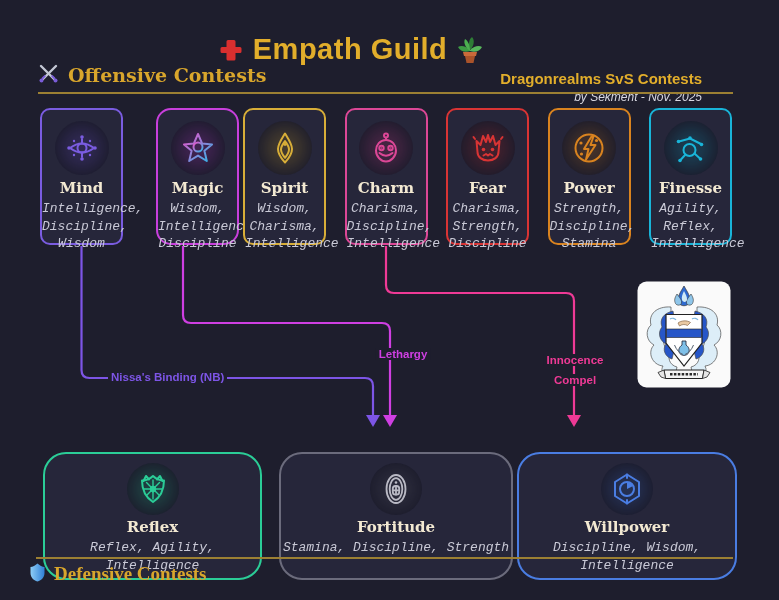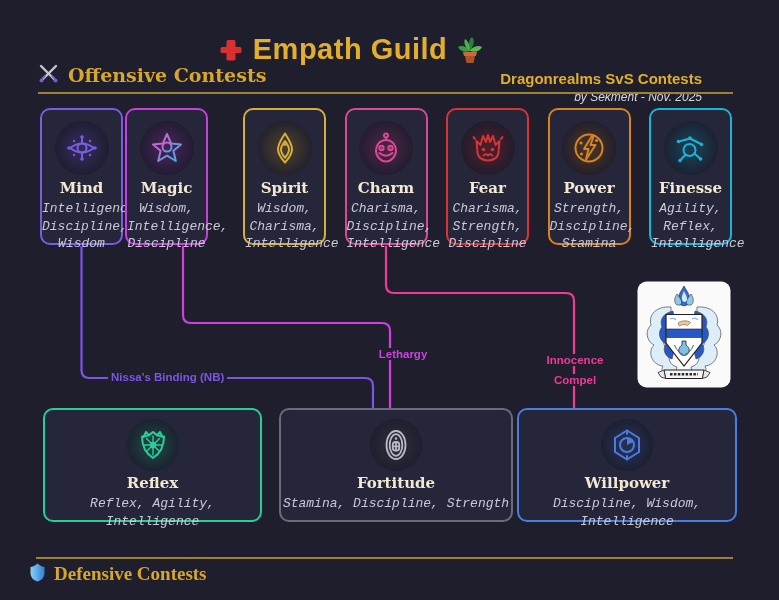--- a/index.html
+++ b/index.html
@@ -20,21 +20,21 @@
   
   .sec-hdr{position:absolute;display:flex;gap:9px;
     font-family:"DejaVu Serif","Liberation Serif",serif;font-weight:bold;
     font-size:19px;color:#d9a62c;}
   .gold-line{position:absolute;height:2px;background:#9c8033;}
 
   
   .card{position:absolute;box-sizing:border-box;border:2px solid var(--accent);
     border-radius:10px;background:#26263a;text-align:center;}
   .ocard{top:108px;width:83px;height:137px;}
-  .dcard{top:408px;height:114px;}
+  .dcard{top:452px;height:128px;border-radius:23px;}
   .icon-circle{position:relative;border-radius:50%;background:#1c1c2c;overflow:hidden;}
   .ocard .icon-circle{width:54px;height:54px;margin:11px auto 4px;}
   .dcard .icon-circle{width:52px;height:52px;margin:9px auto 3px;}
   .glow{position:absolute;inset:6px;border-radius:50%;background:var(--accent);
     opacity:.22;filter:blur(9px);}
   svg.glyph{position:absolute;inset:10px;width:34px;height:34px;color:var(--accent);}
   .dcard svg.glyph{inset:9px;}
   .card-title{font-family:"DejaVu Serif","Liberation Serif",serif;font-weight:bold;
     font-size:15px;color:#f3e9d2;}
   .card-attrs{font-family:Liberation Mono, monospace;font-style:italic;
@@ -108,21 +108,21 @@
         <circle cx="9" cy="24" r="1.2" fill="currentColor" stroke="none"></circle>
         <circle cx="25" cy="24" r="1.2" fill="currentColor" stroke="none"></circle>
       </svg>
     </div>
     <div class="card-title">Mind</div>
     <div class="card-attrs">Intelligence,
 Discipline,
 Wisdom</div>
   </div>
 
-  <div class="card ocard" style="left: 125px; --accent: #c83fdc;">
+  <div class="card ocard" style="left: 156px; border-radius: 15px; --accent: #c83fdc;">
     <div class="icon-circle">
         <span class="glow"></span>
       <svg class="glyph" viewBox="0 0 34 34" fill="none" stroke-width="2" stroke-linecap="round" stroke-linejoin="round">
         <defs>
             <linearGradient id="gradMagic" x1="0" y1="0" x2="1" y2="1">
           <stop offset="0" stop-color="#ef4fc8"></stop>
               <stop offset="1" stop-color="#2fb6e8"></stop>
             </linearGradient>
           </defs>
         <g stroke="url(#gradMagic)">

